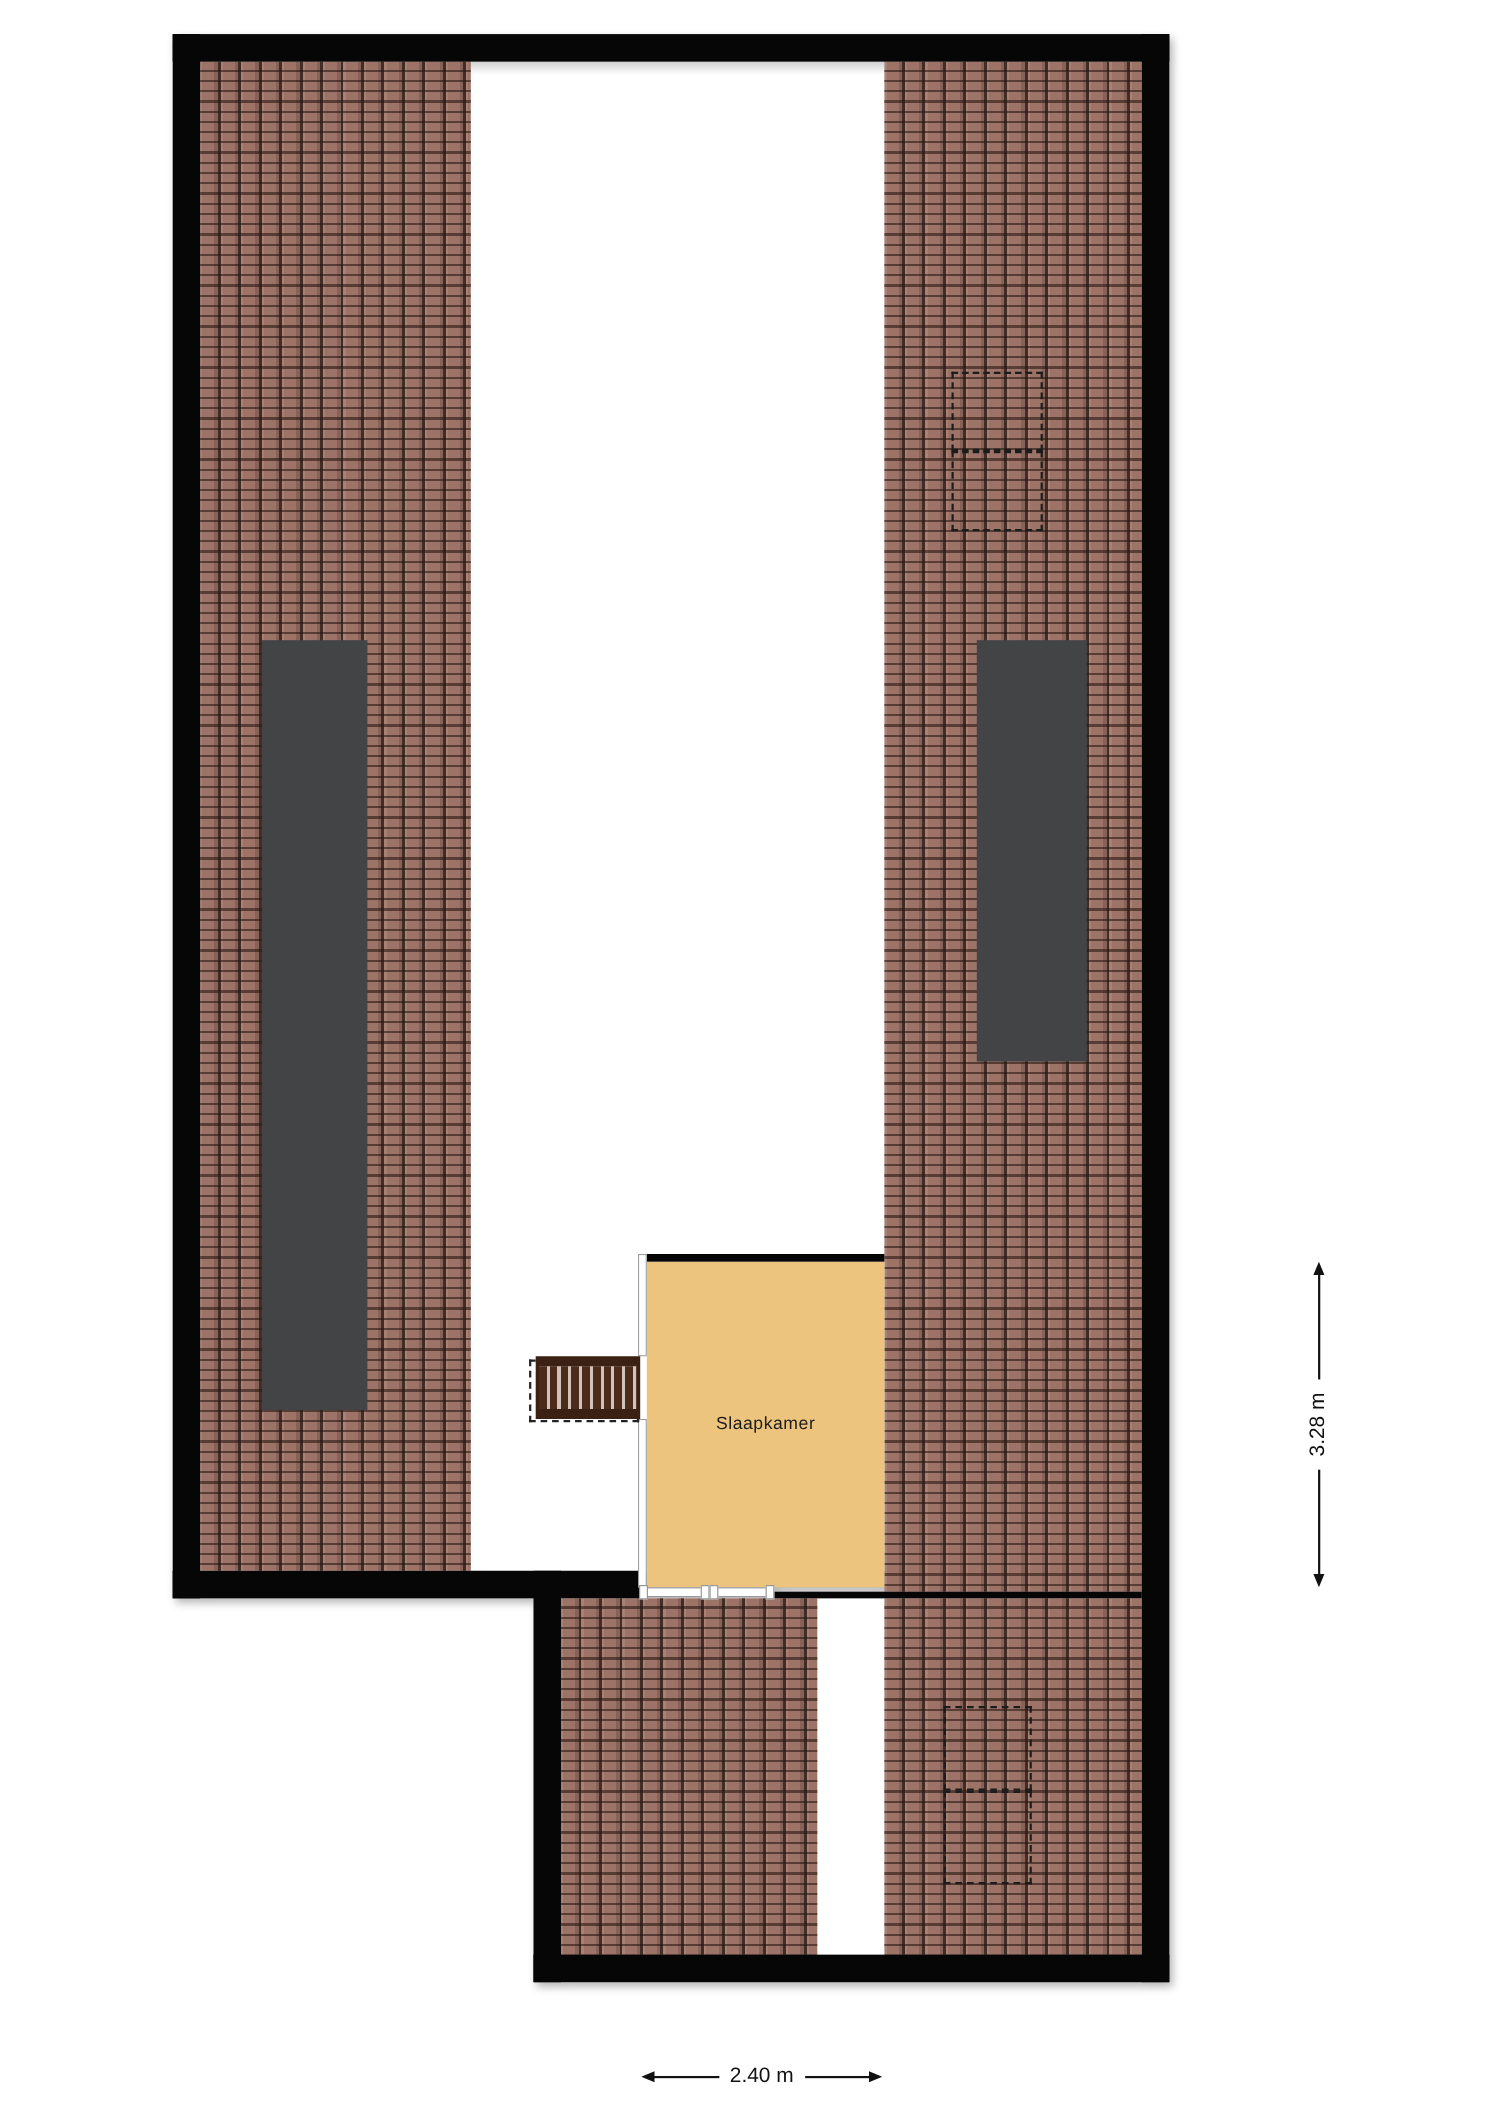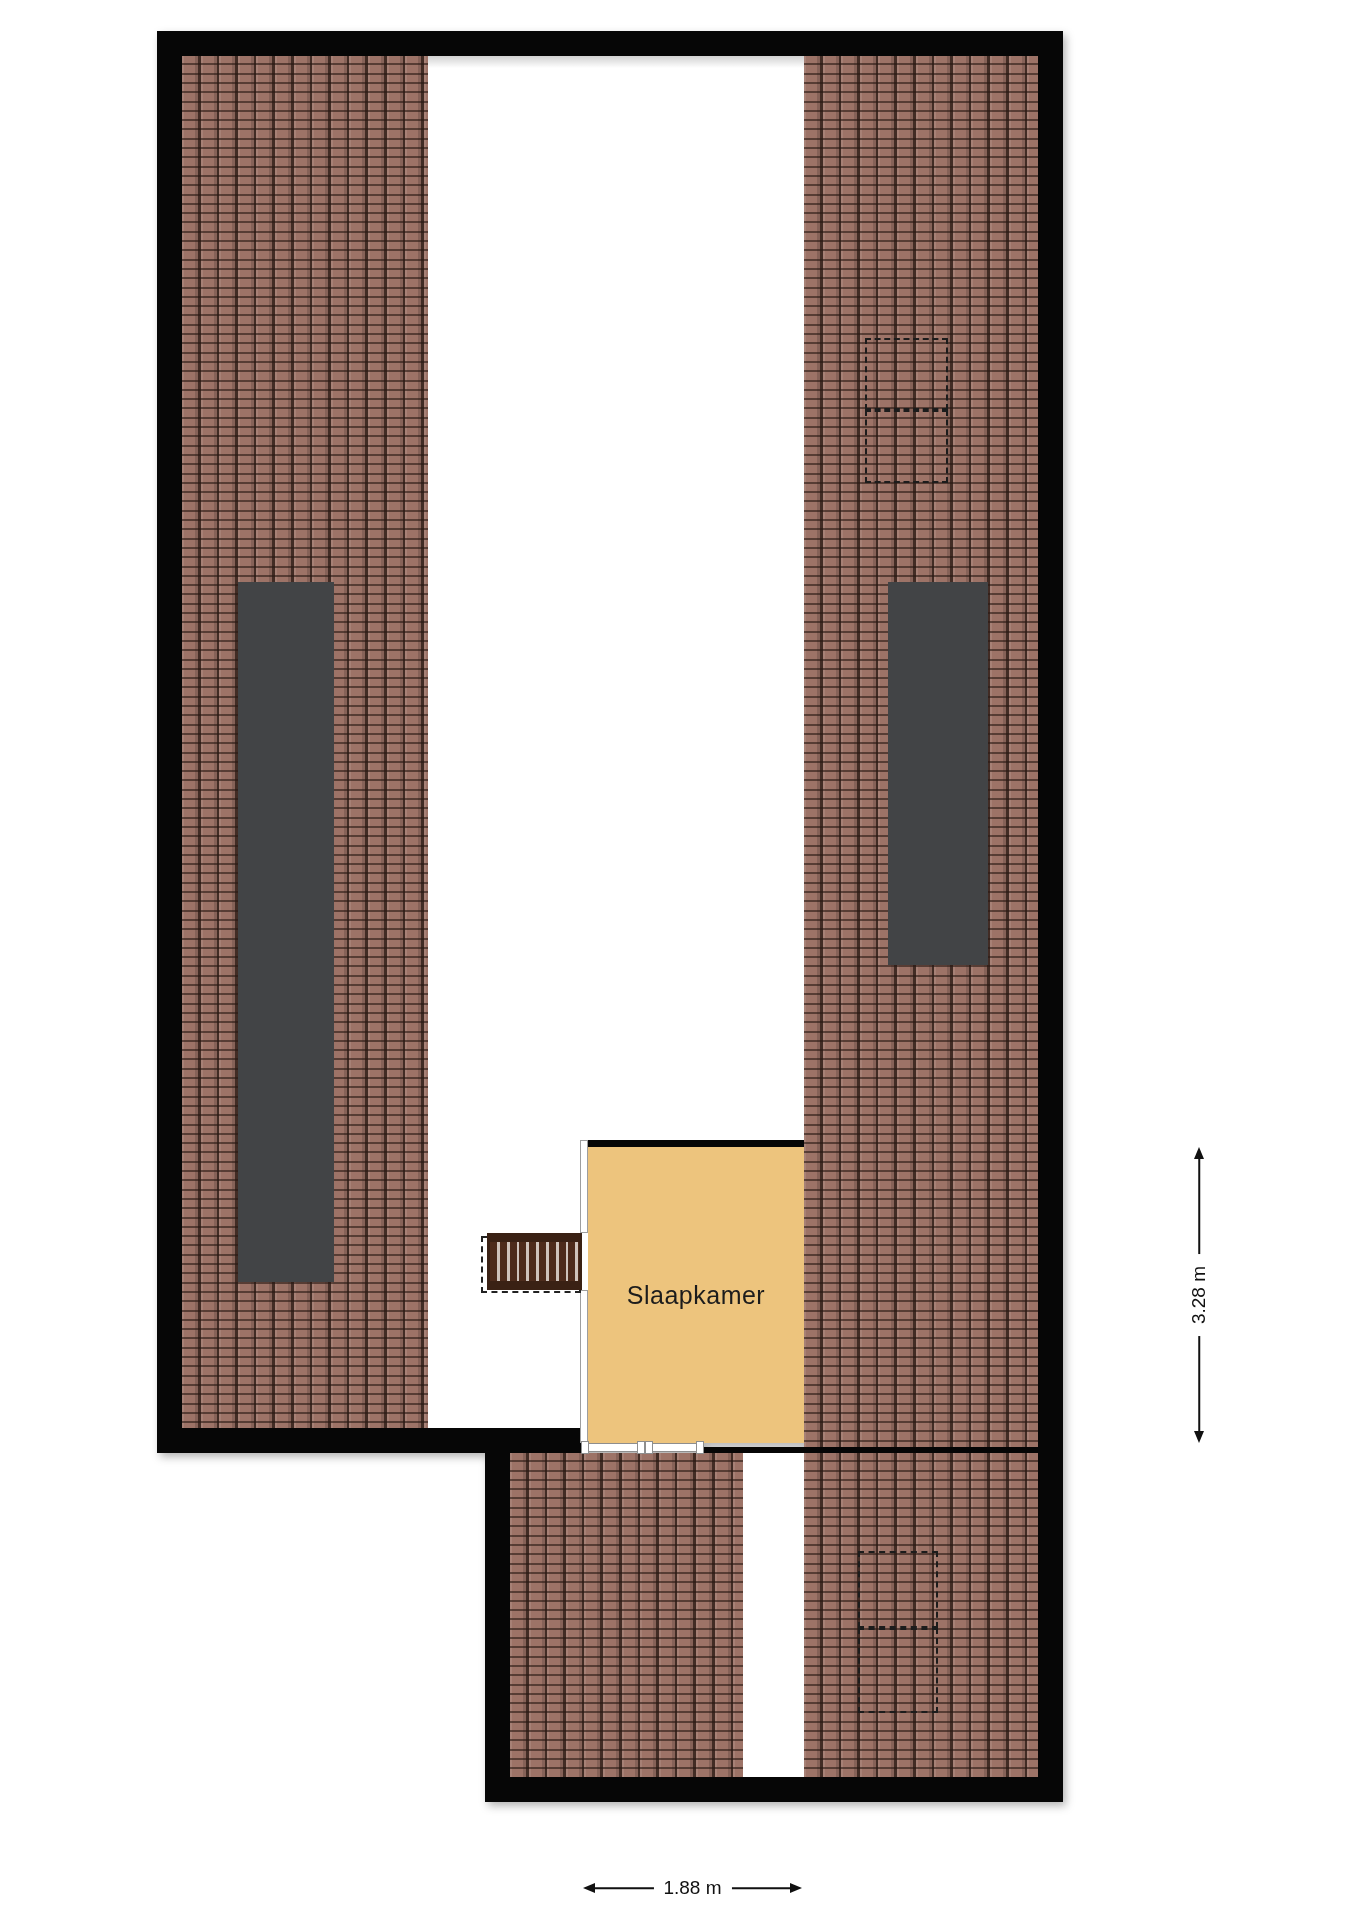--- a/index.html
+++ b/index.html
@@ -20,21 +20,21 @@
   }
   .skylight { position:absolute; background:var(--skylight); }
   .dashedbox { position:absolute; border:2px dashed #1c1c1c; box-sizing:border-box; }
   .innershadow {
     position:absolute; background:linear-gradient(180deg, rgba(0,0,0,0.18), rgba(0,0,0,0));
   }
   
   .roomfloor { position:absolute; background:var(--room_floor); }
   .roomlabelbox {
     position:absolute; display:flex; align-items:center; justify-content:center;
-    font-size:25px; color:var(--text); letter-spacing:0.5px;
+    font-size:16px; color:var(--text); letter-spacing:0.5px;
   }
   .bwall { position:absolute; background:#ffffff; border:1px solid #9e9e9e; box-sizing:border-box; }
   .win { position:absolute; height:9px; background:#fff; border:1px solid #8e8e8e; box-sizing:border-box; }
   .win::before, .win::after {
     content:""; position:absolute; width:6px; top:-3px; bottom:-3px;
     background:#fff; border:1px solid #8e8e8e;
   }
   .win::before { left:-2px; }
   .win::after  { right:-2px; }
   
@@ -115,16 +115,16 @@
     <div class="vline"></div>
     <div class="arr-up"></div>
     <div class="arr-down"></div>
     <span class="vlabel">3.28 m</span>
   </div>
 
   <div class="hdim" style="left:583px; top:1880px; width:219px;">
     <div class="hline"></div>
     <div class="arr-left"></div>
     <div class="arr-right"></div>
-    <span class="hlabel">1.88 m</span>
+    <span class="hlabel">2.40 m</span>
   </div>
 
 </div>
 
 </body></html>

